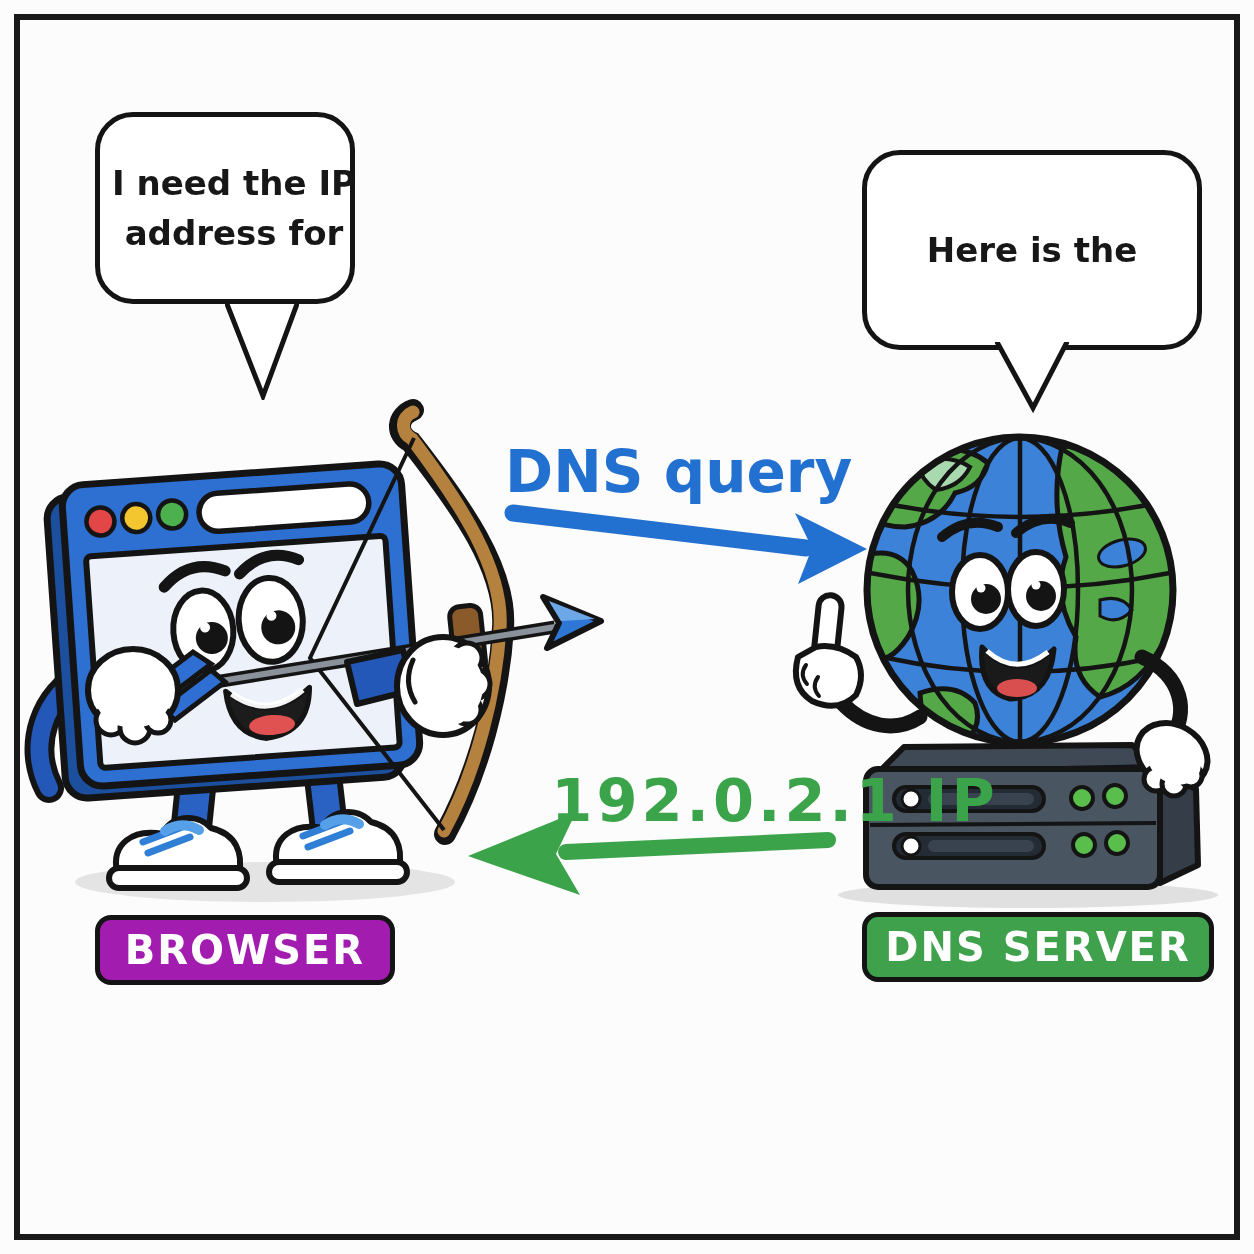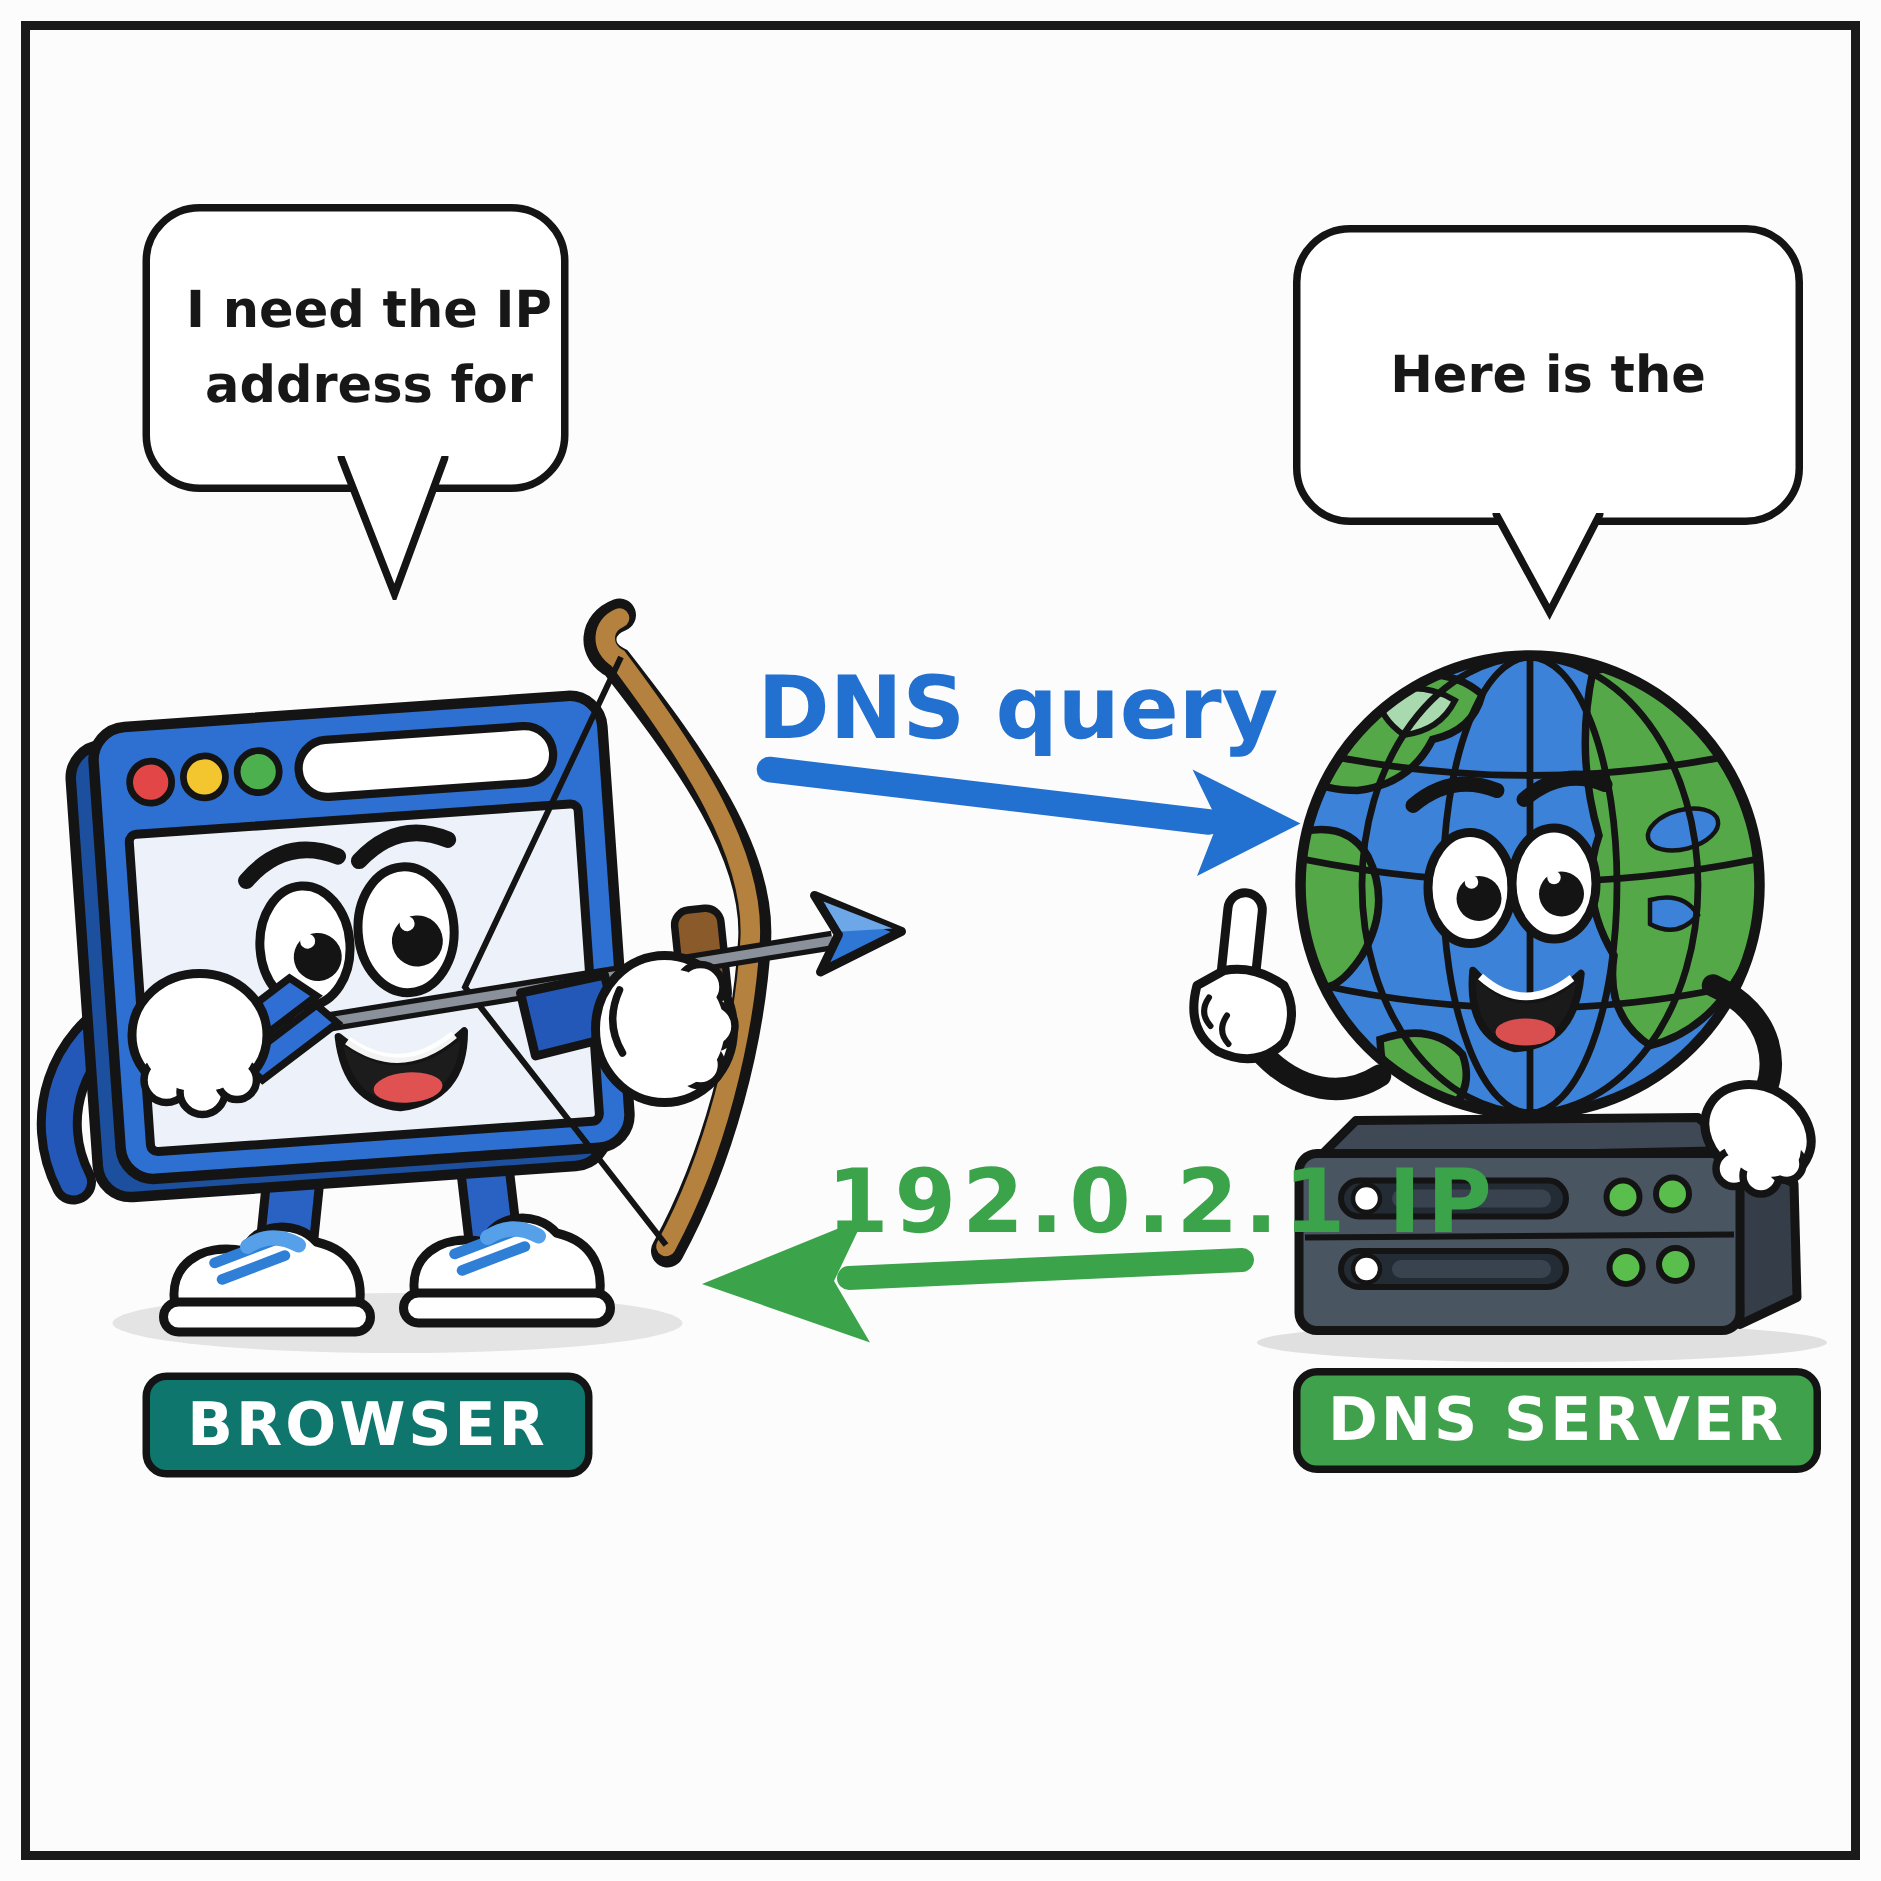--- a/index.html
+++ b/index.html
@@ -26,21 +26,21 @@
     position:absolute;font-weight:bold;text-align:center;z-index:4;white-space:nowrap;
   }
   .query-label{left:505px;top:438px;width:310px;font-size:58px;color:#2270cf;}
   .resp-label{left:545px;top:766px;width:460px;font-size:59px;color:#3ba34a;letter-spacing:4px;}
   
   .badge{
     position:absolute;border:5px solid #141414;border-radius:16px;color:#ffffff;
     display:flex;align-items:center;justify-content:center;font-weight:bold;
     font-size:40px;letter-spacing:2px;z-index:6;box-sizing:border-box;white-space:nowrap;
   }
-  .badge-browser{left:95px;top:915px;width:300px;height:70px;background:#0f766e;}
+  .badge-browser{left:95px;top:915px;width:300px;height:70px;background:#a21caf;}
   .badge-dns{left:862px;top:912px;width:352px;height:70px;background:#3fa14b;}
   svg{display:block;}
   .layer-arrows{left:0;top:0;z-index:1;}
   .layer-mascot{z-index:2;}
 </style>
 </head>
 <body>
 
 <div class="canvas">
   <div class="frame"></div>
@@ -210,21 +210,21 @@
 
     <g>
       <ellipse cx="402" cy="360" rx="37" ry="30" fill="#ffffff" stroke="#141414" stroke-width="6" transform="rotate(30 402 360)"></ellipse>
       <circle cx="386" cy="384" r="12" fill="#ffffff" stroke="#141414" stroke-width="5"></circle>
       <circle cx="404" cy="389" r="12" fill="#ffffff" stroke="#141414" stroke-width="5"></circle>
       <circle cx="421" cy="381" r="11" fill="#ffffff" stroke="#141414" stroke-width="5"></circle>
       <ellipse cx="404" cy="366" rx="28" ry="22" fill="#ffffff" transform="rotate(30 404 366)"></ellipse>
     </g>
   </svg>
 
-  <div class="bubble" style="left:95px;top:136px;width:284px;height:192px;padding-left:18px;">
+  <div class="bubble" style="left:95px;top:112px;width:260px;height:192px;padding-left:18px;">
     <div class="bline">I need the IP</div>
     <div class="bline">address for</div>
   </div>
   <svg class="tail" style="left:225px;top:304px;" width="74" height="96" viewBox="0 0 74 96">
     <path d="M2,0 L38,92 L72,0" fill="#ffffff" stroke="#141414" stroke-width="5" stroke-linecap="round"></path>
   </svg>
 
   <div class="bubble" style="left:862px;top:150px;width:340px;height:200px;">
     <div class="bline">Here is the</div>
   </div>

